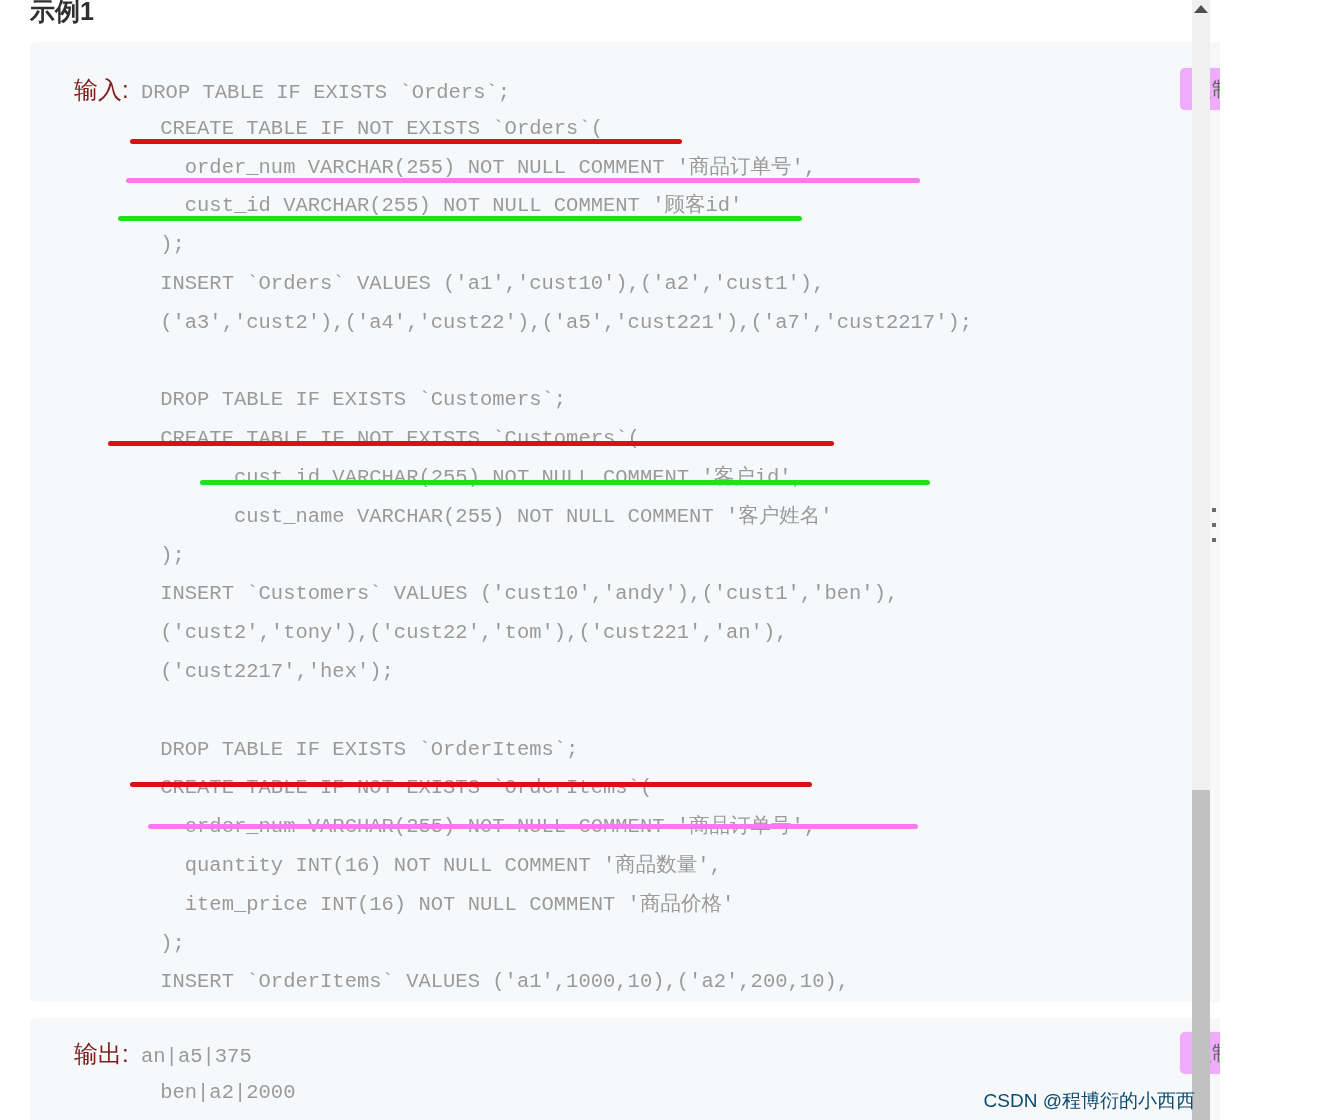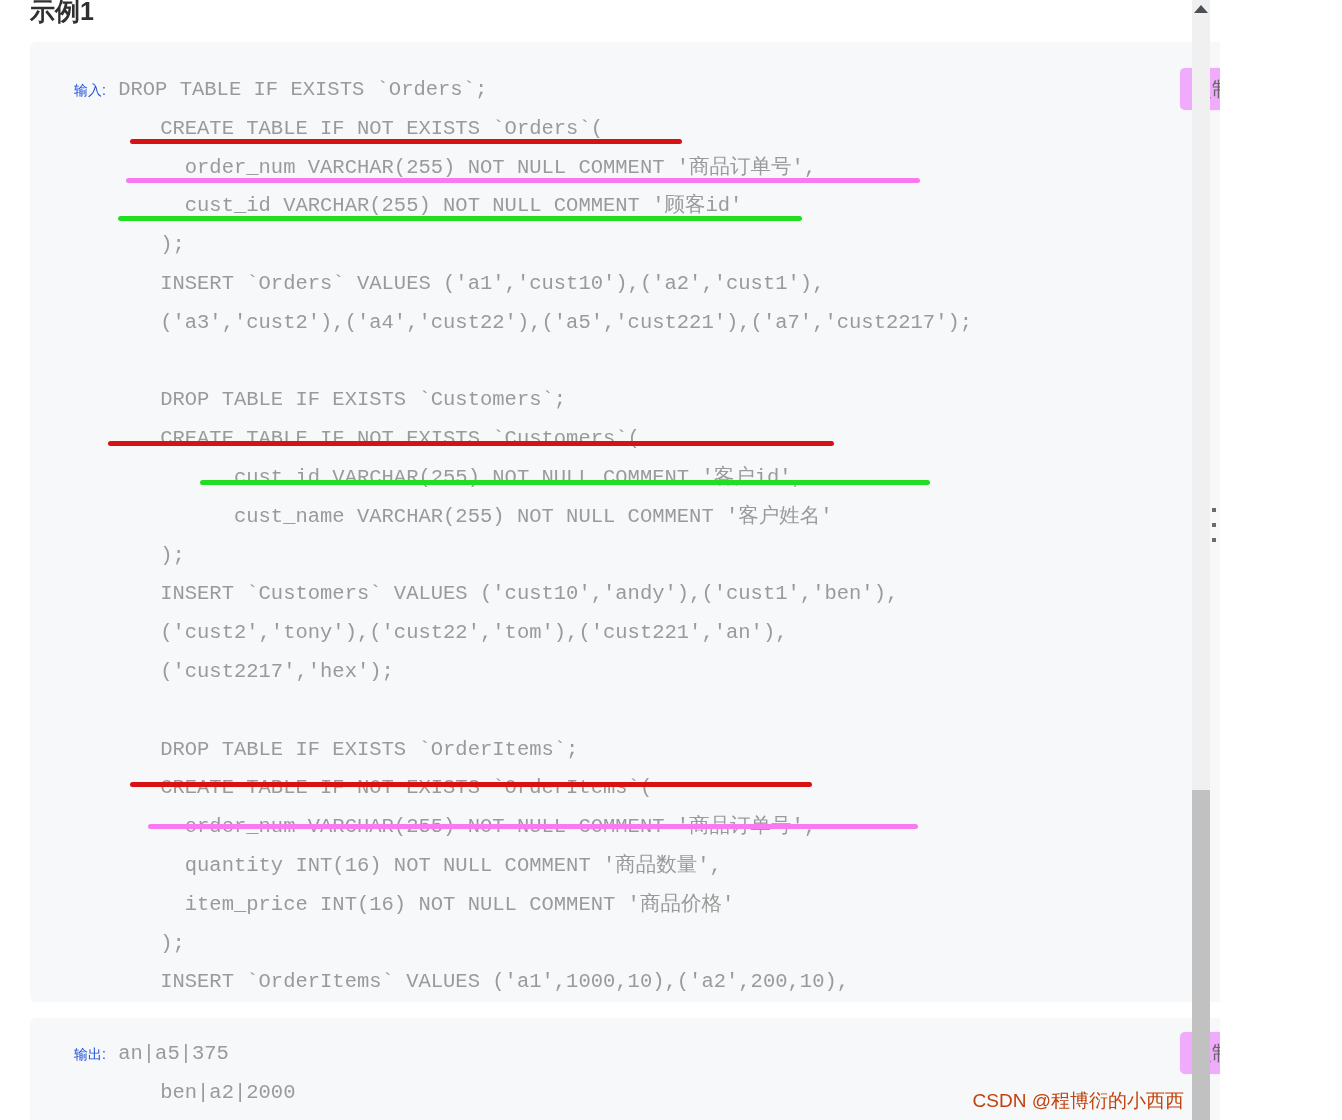--- a/index.html
+++ b/index.html
@@ -45,23 +45,23 @@
     font-size: 20.5px;
     line-height: 38.8px;
     color: #9a9a9a;
     white-space: pre;
   }
   #code-input .code-body  { padding: 29px 0 0 44px; }
   #code-output .code-body { padding: 17px 0 0 44px; }
 
   .code-line { height: 38.8px; display: block; }
   .lbl {
-    color: #1d4ed8;
-    font-family: "Liberation Sans", sans-serif;
-    font-size: 14px;
+    color: #7f1d1d;
+    font-family: "Liberation Sans", sans-serif;
+    font-size: 24px;
   }
 
   
   .copy-btn {
     position: absolute;
     background: #f0abfc;
     border-radius: 5px;
     box-shadow: 0 0 2px rgba(0,0,0,0.08);
     color: #666666;
     font-size: 20px;
@@ -187,23 +187,23 @@
     font-size: 18px;
     font-family: "Liberation Sans", sans-serif;
     letter-spacing: 0.5px;
     margin-top: 2px;
     line-height: 20px;
   }
 
   
   #watermark {
     position: absolute;
-    right: 36px; bottom: 6px;
+    right: 25px; bottom: 6px;
     font-size: 19px;
-    color: #c2410c;
+    color: #0c4a6e;
     font-family: "Liberation Sans", sans-serif;
     z-index: 15;
     white-space: nowrap;
   }
 </style>
 </head>
 <body>
 
 <div id="page">
 

